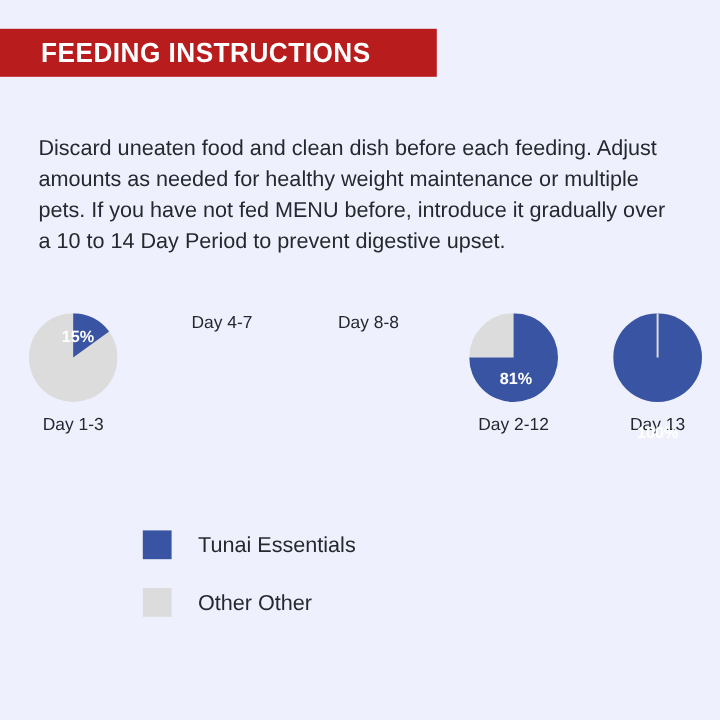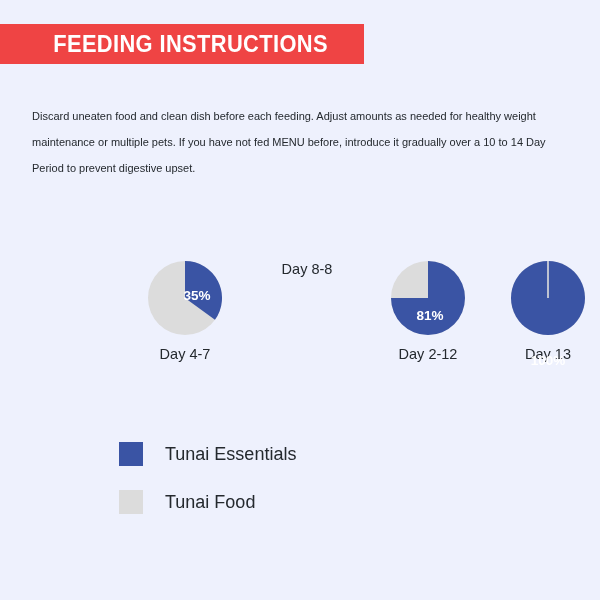--- a/index.html
+++ b/index.html
@@ -37,21 +37,21 @@
     transform-origin: left center;
     white-space: nowrap;
   }
 
   
   .body-copy {
     position: absolute;
     left: 32px;
     top: 92px;
     width: 534px;
-    font-size: 11px;
+    font-size: 18px;
     line-height: 26px;
     color: #24292e;
     font-family: "Liberation Sans", "DejaVu Sans", sans-serif;
   }
 
   
   .pie-row {
     position: absolute;
     left: 0;
     top: 250px;
@@ -113,37 +113,40 @@
     margin-left: 22px;
     font-size: 18px;
     color: #24292e;
     font-family: "Liberation Sans", "DejaVu Sans", sans-serif;
     white-space: nowrap;
   }
 </style>
 </head>
 <body style="background: rgb(238, 241, 253);">
 
-<div class="header-banner" style="background: #ef4444; justify-content: center;">
+<div class="header-banner" style="background: #b91c1c;">
   <div class="header-title" style="color: rgb(255, 255, 255);">FEEDING INSTRUCTIONS</div>
 </div>
 
 <p class="body-copy">Discard uneaten food and clean dish before each feeding. Adjust amounts as needed for healthy weight maintenance or multiple pets. If you have not fed MENU before, introduce it gradually over a 10 to 14 Day Period to prevent digestive upset.</p>
 
 <div class="pie-row">
-
-  <div class="pie-cell" id="pie-cell-1" style="left: 130px;">
+  <div class="pie-cell" id="pie-cell-0" style="left: 6px;">
     <div class="pie-wrap">
       <svg class="pie-svg" viewBox="0 0 100 100">
         <circle cx="50" cy="50" r="50" class="pie-base" fill="#dcdcdc"></circle>
-        <path class="pie-slice" d="M 50 50 L 50 0 A 50 50 0 0 1 90.451 79.389 Z" fill="#3a54a4"></path>
+        <path class="pie-slice" d="M 50 50 L 50 0 A 50 50 0 0 1 90.451 20.611 Z" fill="#3a54a4"></path>
         <line class="pie-divider" x1="50" y1="50" x2="50" y2="0" stroke="#dcdcdc" stroke-width="0"></line>
       </svg>
-      <span class="pie-pct" style="top: 27px; transform: translateX(12px); color: rgb(255, 255, 255);">35%</span>
+      <span class="pie-pct" style="top: 12px; transform: translateX(4px); color: rgb(255, 255, 255);">15%</span>
     </div>
+    <div class="day-label">Day 1-3</div>
+  </div>
+
+  <div class="pie-cell" id="pie-cell-1" style="left: 130px;">
     <div class="day-label">Day 4-7</div>
   </div>
 
   <div class="pie-cell" id="pie-cell-2" style="left: 252px;">
     <div class="day-label">Day 8-8</div>
   </div>
 
   <div class="pie-cell" id="pie-cell-3" style="left: 373px;">
     <div class="pie-wrap">
       <svg class="pie-svg" viewBox="0 0 100 100">
@@ -169,15 +172,15 @@
   </div>
 </div>
 
 <div class="legend">
   <div class="legend-row">
     <span class="legend-swatch" id="legend-swatch-0" style="background: rgb(58, 84, 164);"></span>
     <span class="legend-label">Tunai Essentials</span>
   </div>
   <div class="legend-row">
     <span class="legend-swatch" id="legend-swatch-1" style="background: rgb(220, 220, 220);"></span>
-    <span class="legend-label">Tunai Food</span>
+    <span class="legend-label">Other Other</span>
   </div>
 </div>
 
 </body></html>

